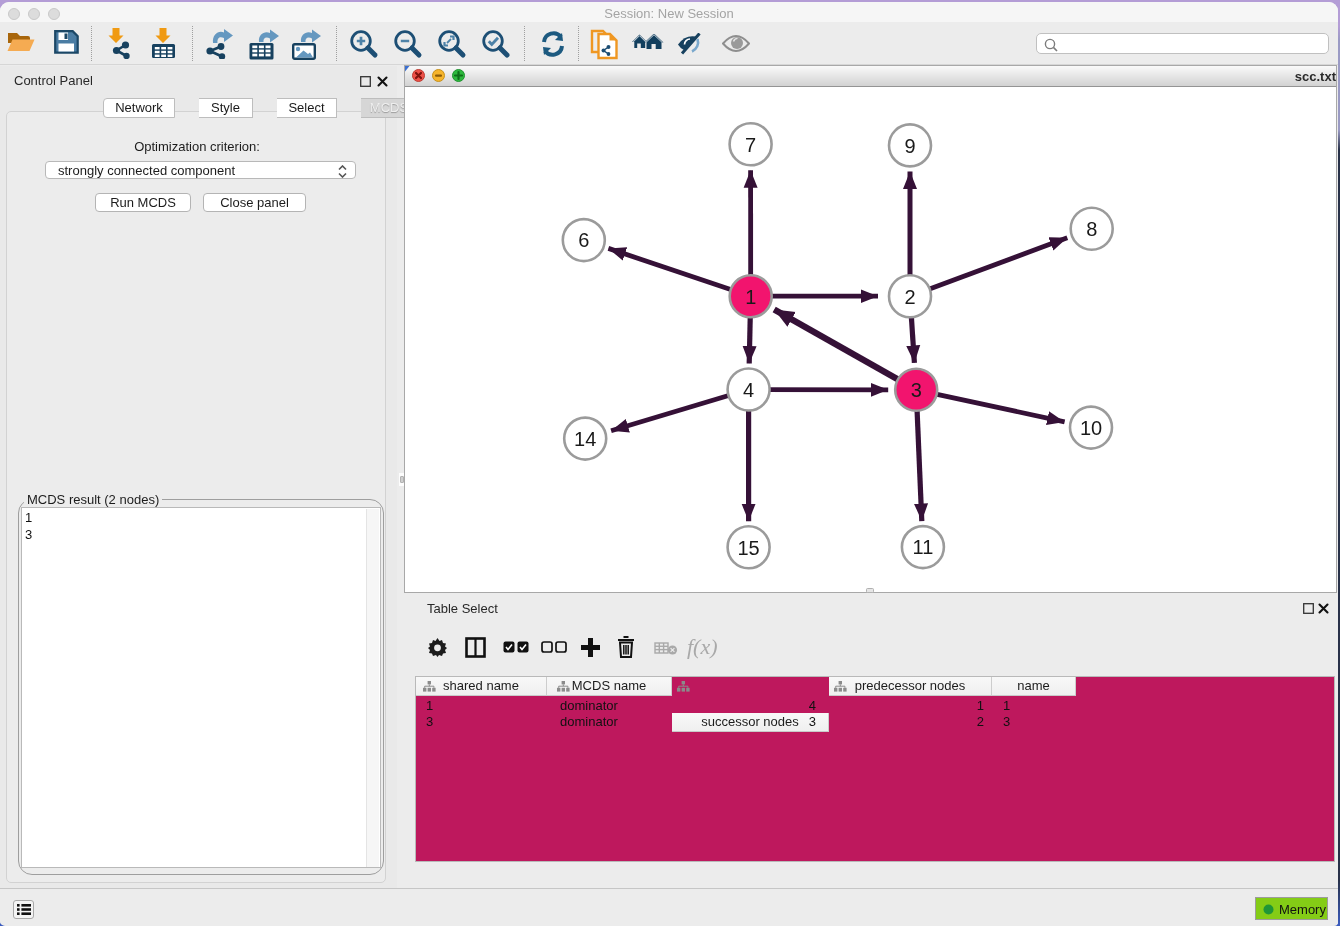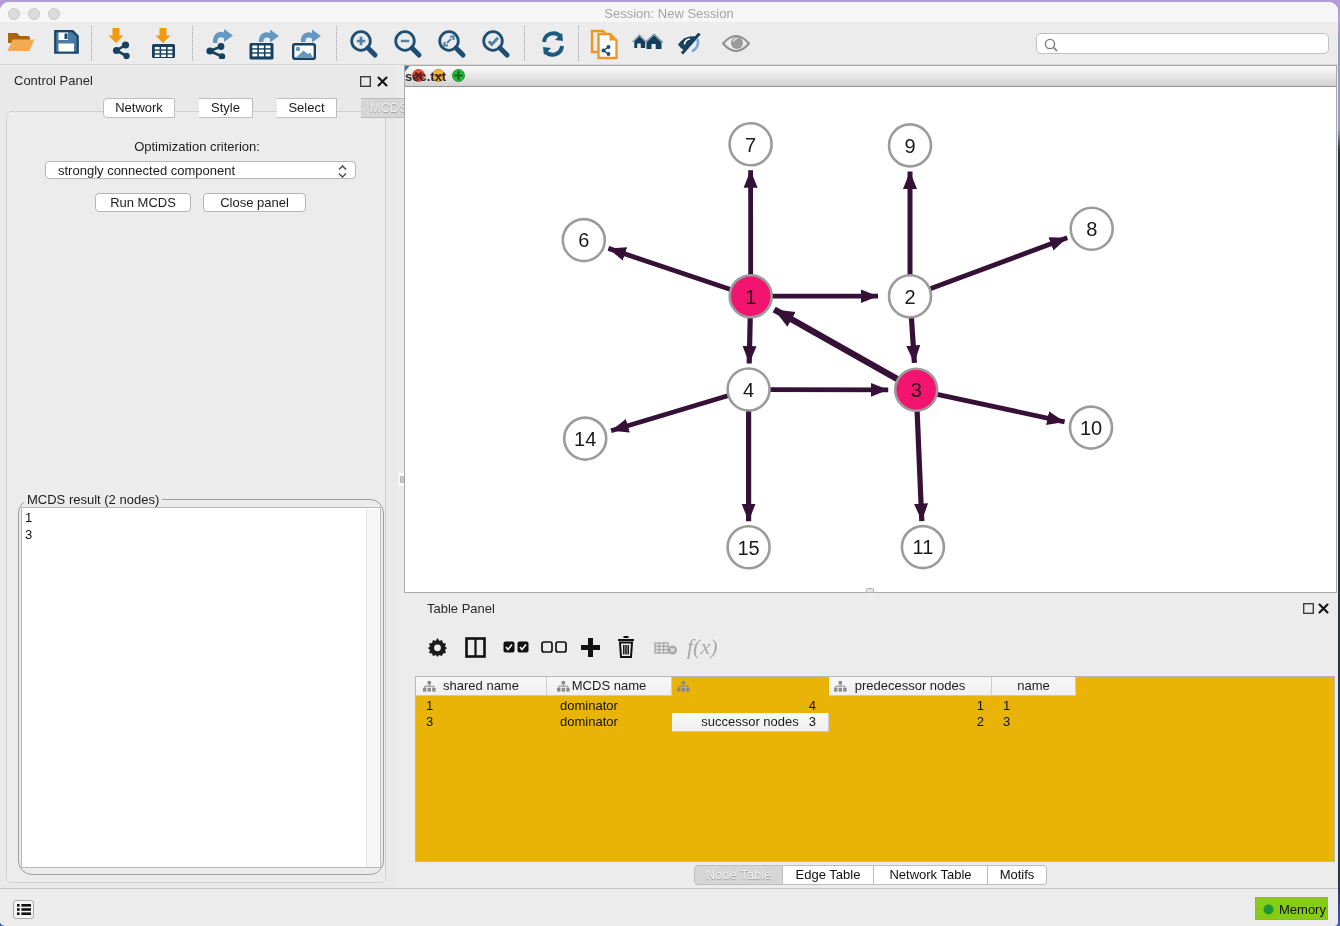--- a/index.html
+++ b/index.html
@@ -45,26 +45,26 @@
                font-size:13px; color:#1c1c1c; }
   #mcdsbox { position:absolute; left:2px; top:7px; width:360px; height:360px; background:#fff;
              border:1px solid #b9b9b9; font-size:13px; color:#111; padding:1px 0 0 3px; line-height:17px; height:361px;}
   #mcdsscroll { position:absolute; right:1px; top:1px; width:13px; height:358px; background:#f6f6f6;
                 border-left:1px solid #e4e4e4; }
   
   #netwin { position:absolute; left:404px; top:63px; width:933px; height:528px;
             border:1px solid #a8a8a8; background:#fff; }
   #nettitle { position:absolute; left:0; top:0; width:931px; height:21px;
               background:linear-gradient(180deg,#fafafa,#d2d2d2); border-bottom:1px solid #949494; }
-  #nettext { position:absolute; top:3px; width:931px; text-align:left; font-size:13px; font-weight:bold; color:#2a2a2a; }
+  #nettext { position:absolute; top:3px; width:931px; text-align:right; font-size:13px; font-weight:bold; color:#2a2a2a; }
   .wbtn { position:absolute; top:3px; width:13px; height:13px; border-radius:50%; }
   
   #tp { position:absolute; left:404px; top:595px; width:933px; height:291px; background:#ececec; }
   #tp-title { position:absolute; left:23px; top:4px; font-size:13px; color:#282828; }
-  #tptable { position:absolute; left:11px; top:79px; width:920px; height:186px; background:#eab308;
+  #tptable { position:absolute; left:11px; top:79px; width:920px; height:186px; background:#be185d;
              border:1px solid #b9b9b9; }
   .th { position:absolute; top:0; height:19px; background:linear-gradient(180deg,#f8f8f8,#efefef);
         border-right:1px solid #cdcdcd; border-bottom:1px solid #c9c9c9; font-size:13px; color:#1c1c1c;
         text-align:center; line-height:18px; }
   .td { position:absolute; font-size:13px; color:#111; height:15px; line-height:15px; }
   .btab { height:20px; background:#fff; border:1px solid #bdbdbd; border-left:none;
           font-size:13px; color:#111; text-align:center; line-height:18px; }
   
   #statusbar { position:absolute; left:0; top:886px; width:1338px; height:36px; background:#ececec;
                border-top:1px solid #c6c6c6; }
@@ -343,21 +343,21 @@
         <text x="511.2" y="310.1">3</text>
         <text x="180.2" y="358.9">14</text>
         <text x="686.0" y="347.9">10</text>
         <text x="343.6" y="467.6">15</text>
         <text x="517.9" y="467.4">11</text>
       </g>
     </svg>
   </div>
   <div class="abs" style="left:866px;top:586px;width:8px;height:5px;background:#e6e6e6;border:1px solid #b0b0b0;border-radius:1.5px;"></div>
   <div id="tp">
-    <div id="tp-title">Table Panel</div>
+    <div id="tp-title">Table Select</div>
     <svg class="abs" style="left:899px;top:6px" width="11" height="11" viewBox="0 0 11 11">
       <rect x="0.7" y="0.7" width="9.6" height="9.6" fill="none" stroke="#333" stroke-width="1.3"></rect>
     </svg>
     <svg class="abs" style="left:914px;top:6px" width="11" height="11" viewBox="0 0 11 11">
       <path d="M1.5,1.5 L9.5,9.5 M9.5,1.5 L1.5,9.5" stroke="#111" stroke-width="2.1" stroke-linecap="round"></path>
     </svg>
 
     <svg class="abs" style="left:24px;top:41px" width="19" height="19" viewBox="0 0 19 19">
       <path fill="#1c1c1c" d="M9.5,0 L11.5,3 L14,2 L15,5 L18,5.5 L17,8.5 L19,10 L17,12 L18,15 L15,15.5 L14,18 L11,17 L9.5,19 L8,17 L5,18 L4,15.5 L1,15 L2,12 L0,10 L2,8.5 L1,5.5 L4,5 L5,2 L7.5,3 z"></path>
       <circle cx="9.5" cy="9.8" r="3.4" fill="#ececec"></circle>
@@ -418,26 +418,20 @@
       <div class="td" style="left:10px;top:21px;">1</div>
       <div class="td" style="left:144px;top:21px;">dominator</div>
       <div class="td" style="left:330px;top:21px;width:70px;text-align:right;">4</div>
       <div class="td" style="left:490px;top:21px;width:78px;text-align:right;">1</div>
       <div class="td" style="left:587px;top:21px;">1</div>
       <div class="td" style="left:10px;top:37px;">3</div>
       <div class="td" style="left:144px;top:37px;">dominator</div>
       <div class="td" style="left:330px;top:37px;width:70px;text-align:right;">3</div>
       <div class="td" style="left:490px;top:37px;width:78px;text-align:right;">2</div>
       <div class="td" style="left:587px;top:37px;">3</div>
-    </div>
-    <div class="tabrow" style="left:290px;top:268px;">
-      <div class="btab first" style="width:89px;background:#d6d6d6;color:#efefef;text-shadow:0 1px 1px #9a9a9a;border-radius:4px 0 0 4px;border-left:1px solid #bdbdbd;">Node Table</div>
-      <div class="btab" style="width:91px;">Edge Table</div>
-      <div class="btab" style="width:114px;">Network Table</div>
-      <div class="btab" style="width:59px;border-radius:0 4px 4px 0;">Motifs</div>
     </div>
   </div>
   <div id="statusbar">
     <div id="listbtn">
       <svg style="position:absolute;left:3px;top:3px" width="14" height="11" viewBox="0 0 14 11">
         <g fill="#111">
           <rect x="0" y="0" width="2.6" height="2.6"></rect>
             <rect x="4.4" y="0" width="9.6" height="2.6"></rect>
           <rect x="0" y="4.2" width="2.6" height="2.6"></rect>
             <rect x="4.4" y="4.2" width="9.6" height="2.6"></rect>

